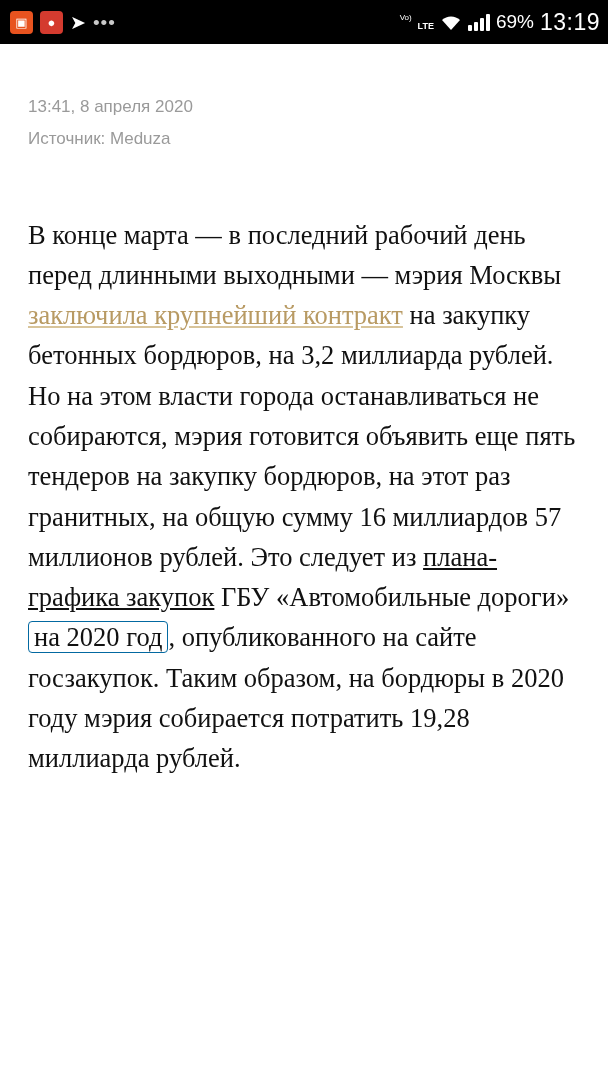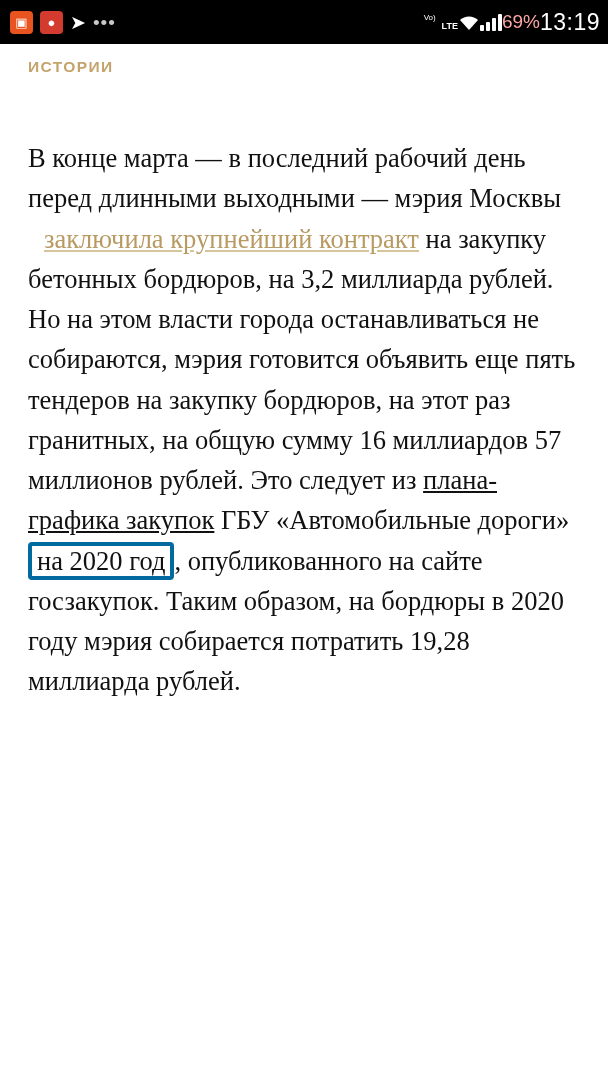--- a/index.html
+++ b/index.html
@@ -37,38 +37,39 @@
   .ic-red { background: #d43b2f; }
   .ic-tg { color: #ffffff; font-size: 19px; line-height: 1; }
   .sb-dots { color: #c9c9c9; font-size: 19px; letter-spacing: 1px; line-height: 1; }
 
   .sb-right {
     position: absolute;
     right: 8px;
     top: 0; bottom: 0;
     display: flex;
     align-items: center;
+    gap: 6px;
   }
   .volte {
     font-size: 9px;
     line-height: 9px;
     text-align: center;
     color: #ffffff;
     font-family: "Liberation Sans", sans-serif;
   }
   .volte .top { font-size: 8px; }
   .volte .bot { font-size: 9px; font-weight: bold; padding-left: 40px; }
   .wifi-wrap { display: flex; align-items: flex-end; }
   .bars { display: flex; align-items: flex-end; gap: 2px; height: 17px; }
   .bars i { display: block; width: 4px; background: #ffffff; border-radius: 1px; }
   .bars i:nth-child(1) { height: 6px; }
   .bars i:nth-child(2) { height: 9px; }
   .bars i:nth-child(3) { height: 13px; }
   .bars i:nth-child(4) { height: 17px; }
-  .battery-text { font-size: 19px; font-weight: normal; color: #fca5a5; }
+  .battery-text { font-size: 19px; font-weight: normal; color: #ffffff; }
   .clock { font-size: 23px; color: #fff; letter-spacing: 0.5px; }
 
   
   .article {
     padding: 14px 28px 0 28px;
     background: #ffffff;
   }
   .kicker {
     color: #c3a46c;
     font-size: 15.5px;
@@ -96,28 +97,27 @@
     font-family: "Liberation Serif", serif;
     font-size: 26.5px;
     line-height: 1.52;
     color: #111111;
     text-align: left;
   }
   .body a.link {
     color: #b89a63;
     text-decoration: underline;
     text-decoration-color: #d8c49a;
-    margin-left: 16px;
   }
   .body a.plainlink {
     color: #111111;
     text-decoration: underline;
   }
   .boxed {
-    border: 4px solid #0369a1;
+    border: 1px solid #0369a1;
     border-radius: 4px;
     padding: 0 5px;
     white-space: nowrap;
   }
 </style>
 </head>
 <body>
 
 <div class="statusbar">
   <div class="sb-left">
@@ -141,18 +141,21 @@
         <i></i>
         <i></i>
         <i></i>
       </span>
     <span class="battery-text">69%</span>
     <span class="clock">13:19</span>
   </div>
 </div>
 
 <div class="article">
-  <div class="kicker">ИСТОРИИ</div>
+  <div class="meta">
+    <span>13:41, 8 апреля 2020</span>
+    <span class="source">Источник: Meduza</span>
+  </div>
 
   <div class="body">
     <p><span>В конце марта — в последний рабочий день перед длинными выходными — мэрия Москвы </span><a class="link" href="#">заключила крупнейший контракт</a><span> на закупку бетонных бордюров, на 3,2 миллиарда рублей. Но на этом власти города останавливаться не собираются, мэрия готовится объявить еще пять тендеров на закупку бордюров, на этот раз гранитных, на общую сумму 16 миллиардов 57 миллионов рублей. Это следует из </span><a class="plainlink" href="#">плана-графика закупок</a><span> ГБУ «Автомобильные дороги» </span><span class="boxed">на 2020 год</span><span>, опубликованного на сайте госзакупок. Таким образом, на бордюры в 2020 году мэрия собирается потратить 19,28 миллиарда рублей.</span></p>
   </div>
 </div>
 
 </body></html>

